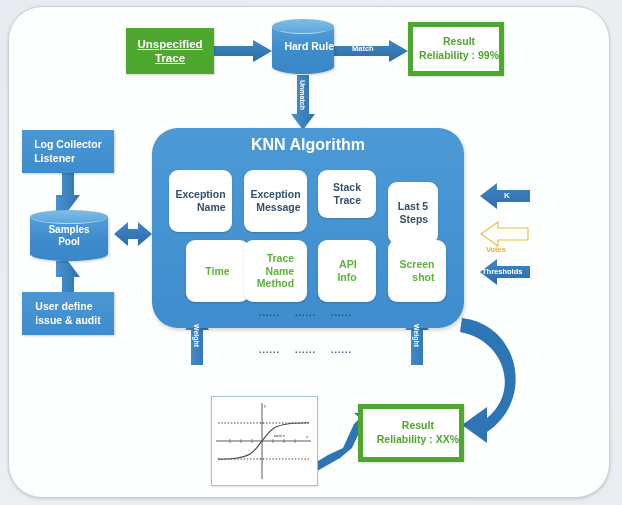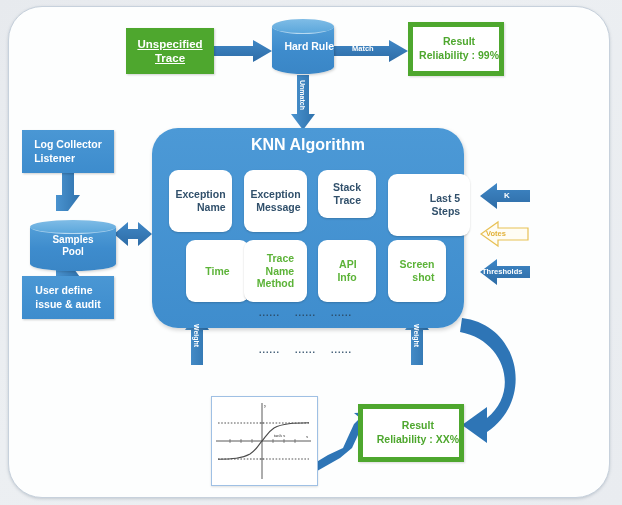--- a/index.html
+++ b/index.html
@@ -93,21 +93,21 @@
   .dots.out{color:#35536e;}
 
   .lbl{position:absolute;font-size:7px;font-weight:bold;color:#ffffff;}
   .vert{writing-mode:vertical-rl;text-orientation:mixed;}
 
   .chartbox{
     position:absolute;background:#ffffff;border:1px solid #9fc0e4;
     box-shadow:0 1px 2px rgba(0,0,0,.12);
   }
   svg{display:block;}
-  .lbl-votes{position:absolute;font-size:7px;font-weight:bold;color:#e2b23a;}
+  .lbl-votes{position:absolute;font-size:7px;font-weight:bold;color:#e2b23a;margin-top:16px;}
 </style>
 </head>
 <body>
 
 <div id="stage">
   <div class="canvas"></div>
 
   <svg style="position:absolute;left:0;top:0;" width="622" height="505">
     <defs>
       <linearGradient id="ag" x1="0" y1="0" x2="0" y2="1">
@@ -198,28 +198,28 @@
     </div>
   </div>
 
   <div class="node bluebox" style="left:22px;top:130px;width:92px;height:43px;font-size:10.5px;">
     <div>
       <div>Log Collector</div>
       <div>Listener</div>
     </div>
   </div>
 
-  <div class="cyl" style="left:30px;top:221px;width:86px;height:50px;font-size:10px;">
+  <div class="cyl" style="left:30px;top:211px;width:78px;height:50px;font-size:10px;">
     <span>
       <span style="display:block;">Samples</span>
       <span style="display:block;">Pool</span>
     </span>
   </div>
 
-  <div class="node bluebox" style="left:22px;top:276px;width:92px;height:43px;font-size:10.5px;">
+  <div class="node bluebox" style="left:22px;top:292px;width:92px;height:43px;font-size:10.5px;">
     <div>
       <div>User define</div>
       <div>issue &amp; audit</div>
     </div>
   </div>
 
   <div class="knn" style="left:152px;top:128px;width:312px;height:200px;">
     <div class="knn-title">KNN Algorithm</div>
 
     <div class="card dark" style="left:17px;top:42px;width:63px;height:62px;">
@@ -233,21 +233,21 @@
         <div>Exception</div>
         <div>Message</div>
       </div>
     </div>
     <div class="card dark" style="left:166px;top:42px;width:58px;height:48px;">
       <div>
         <div>Stack</div>
         <div>Trace</div>
       </div>
     </div>
-    <div class="card dark" style="left:236px;top:46px;width:50px;height:62px;padding-left:32px;">
+    <div class="card dark" style="left:236px;top:54px;width:50px;height:62px;">
       <div>
         <div>Last 5</div>
         <div>Steps</div>
       </div>
     </div>
 
     <div class="card green" style="left:17px;top:112px;width:63px;height:62px;margin-left:17px;">
       <div>
         <div>Time</div>
       </div>

